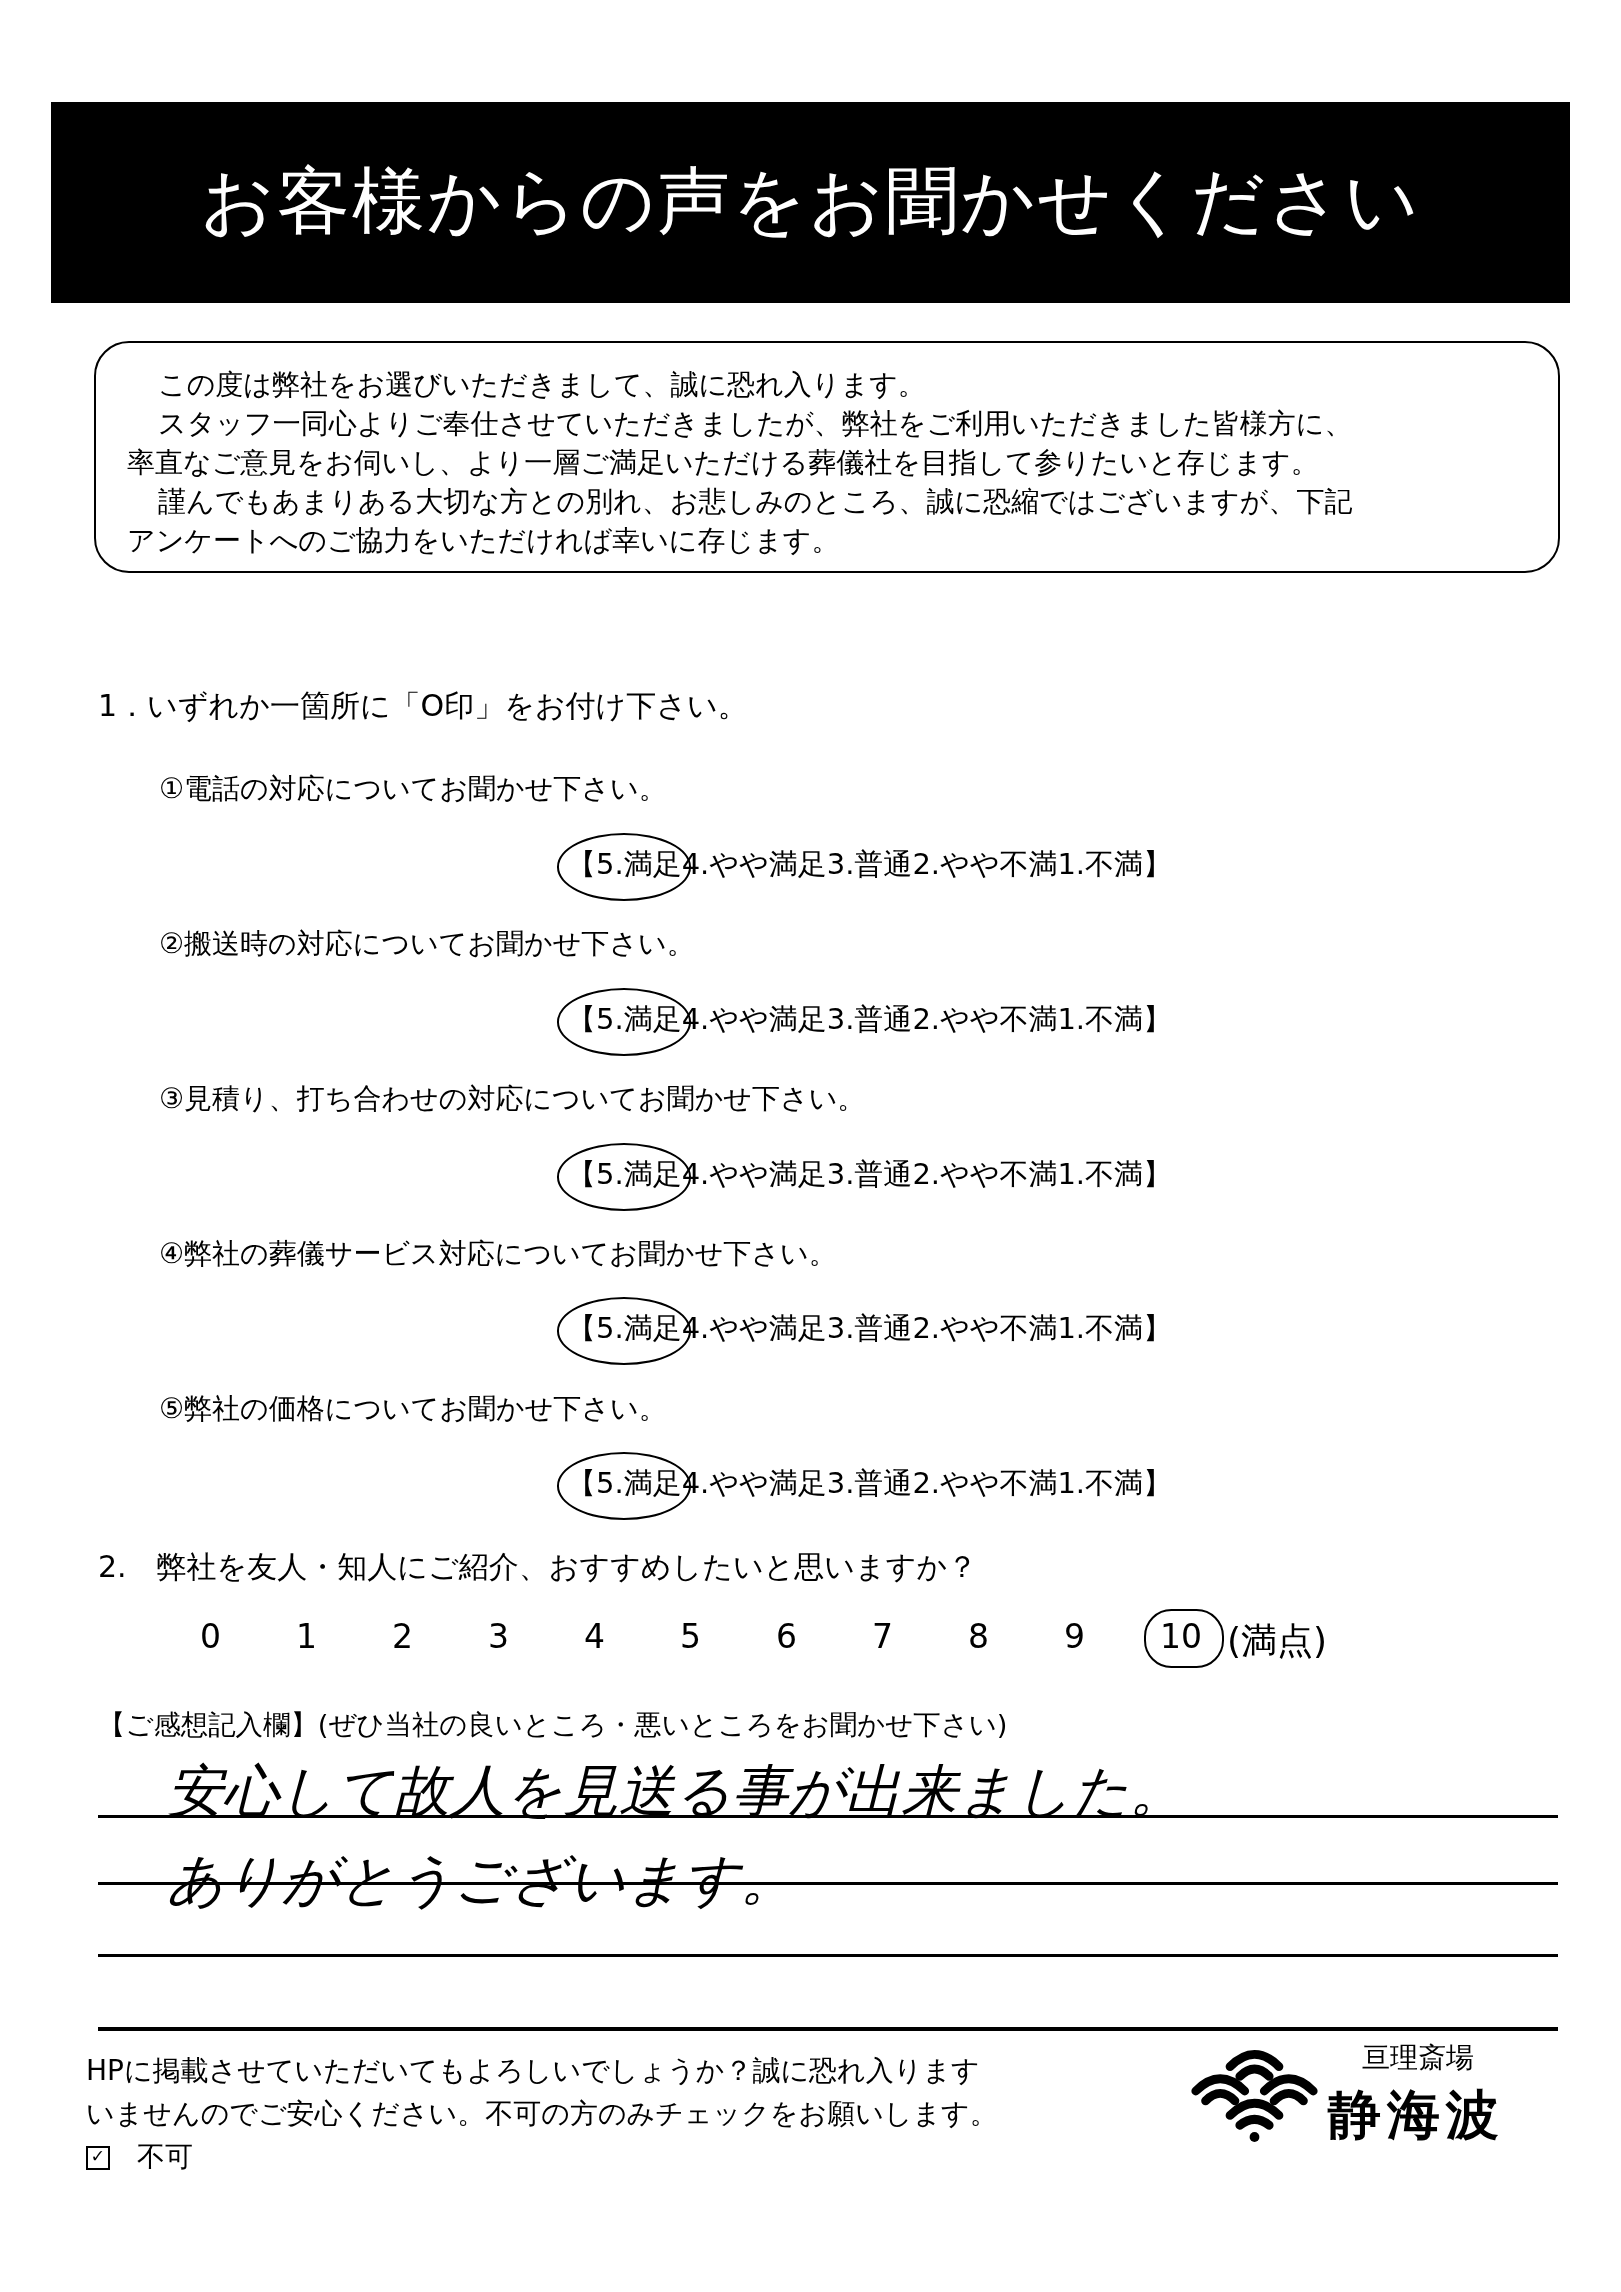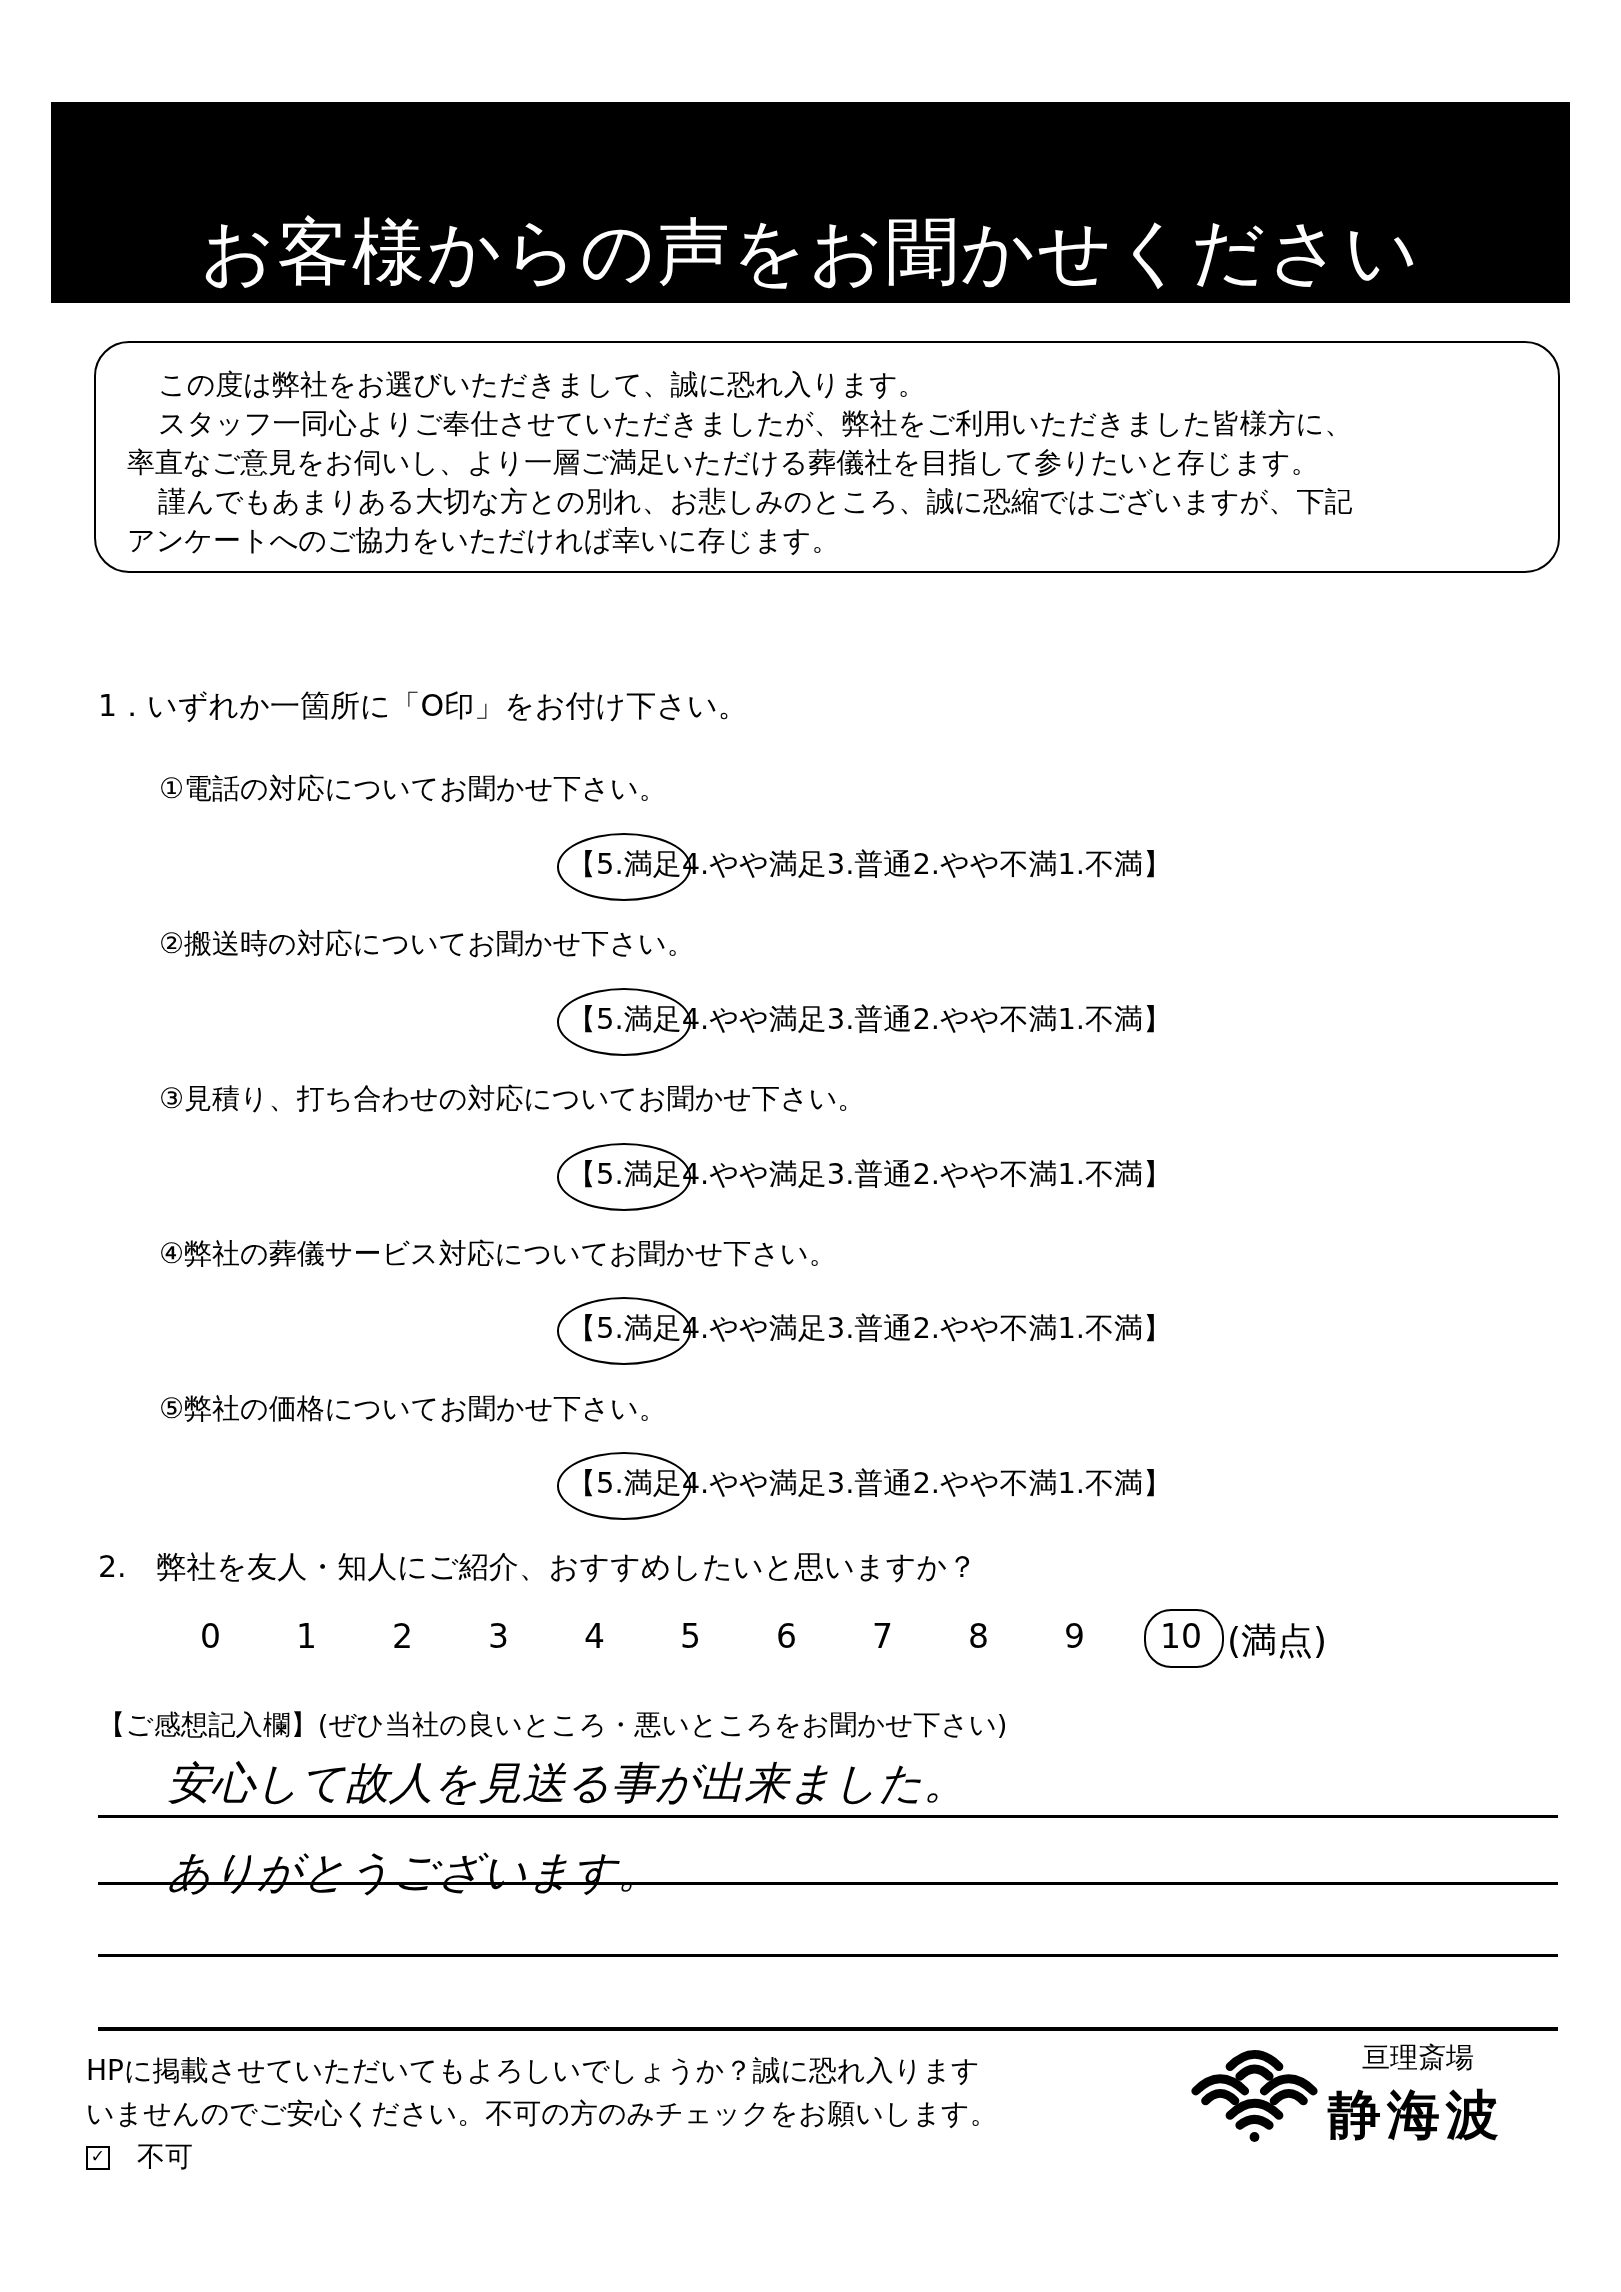--- a/index.html
+++ b/index.html
@@ -1,38 +1,38 @@
 <!DOCTYPE html>
 <html><head>
 <meta charset="utf-8">
 <style>
   html, body { margin:0; padding:0; background:#fff; }
   body { width:1621px; height:2293px; position:relative; overflow:hidden;
          font-family:"DejaVu Sans", sans-serif; color:#000; }
   .title-bar { position:absolute; left:51px; top:102px; width:1519px; height:201px; background:#000;
-               display:flex; align-items:flex-end; justify-content:center; }
+               display:flex; align-items:center; justify-content:center; }
   .title-bar span { color:#fff; font-size:73px; letter-spacing:2px; }
   .intro { position:absolute; left:94px; top:341px; width:1466px; height:232px; border:2.9px solid #000;
            border-radius:35px; box-sizing:border-box; padding:21.6px 19.6px 0 31px; font-size:28px; line-height:39px; }
   .intro p { margin:0; }
   .indent { padding-left:31px; }
   .q1 { position:absolute; left:98px; top:686px; font-size:30px; }
   .sub { position:absolute; left:159px; font-size:28px; }
   .opts { position:absolute; left:567px; width:921px; display:flex; justify-content:flex-start; font-size:29px; }
   .opt { position:relative; }
   .opt.sel::after { content:""; position:absolute; left:-9.8px; top:-11.8px; right:-9.8px; bottom:-15.7px;
                     border:2px solid #000; border-radius:50%; }
   .q2 { position:absolute; left:98px; top:1547px; font-size:30px; }
   .scale { position:absolute; left:200px; top:1617px; display:flex; font-size:33px; }
   .scale .n { width:96px; position:relative; }
   .scale .n.sel::after { content:""; position:absolute; left:-15.7px; top:-7.8px; width:76px; height:55px;
                          border:2px solid #000; border-radius:27.4px; }
   .scale .suffix { font-size:36px; margin-left:-29px; }
   .comment-head { position:absolute; left:98px; top:1707px; font-size:27.4px;text-align:center; }
-  .hw { position:absolute; font-family:Liberation Serif, serif; font-style:italic; font-size:44px; }
+  .hw { position:absolute; font-family:Liberation Serif, serif; font-style:italic; font-size:56px; }
   .rule { position:absolute; left:98px; width:1460px; height:2.9px; background:#000; }
   .footer-text { position:absolute; left:86px; top:2049px; font-size:28px; line-height:43px; }
   .chk { display:inline-block; width:19.6px; height:19.6px; border:2px solid #000; font-size:17.6px; line-height:17.6px;
          text-align:center; margin-right:27.4px; vertical-align:middle; }
   .logo { position:absolute; left:1186px; top:2037px; width:372px; height:108px; }
   .logo-small { position:absolute; left:1362px; top:2039px; font-size:28px; }
   .logo-big { position:absolute; left:1328px; top:2080px; font-family:"DejaVu Serif", serif; font-size:53px; font-weight:bold; letter-spacing:5.9px; }
 </style>
 </head>
 <body>

